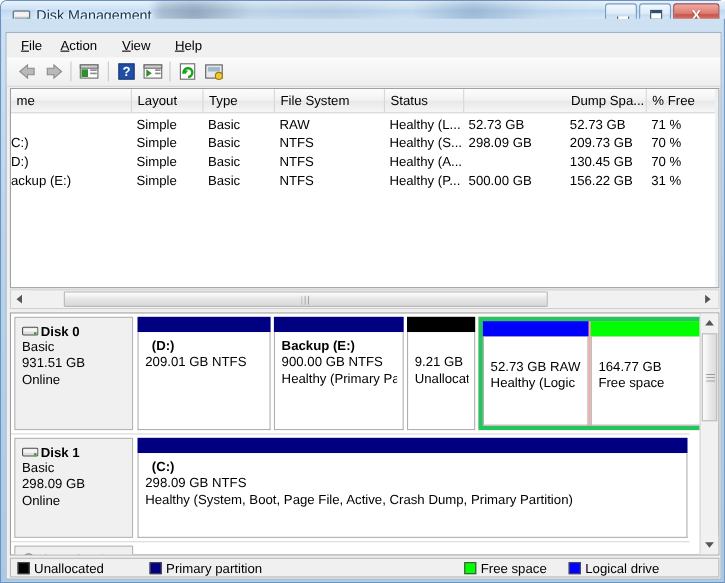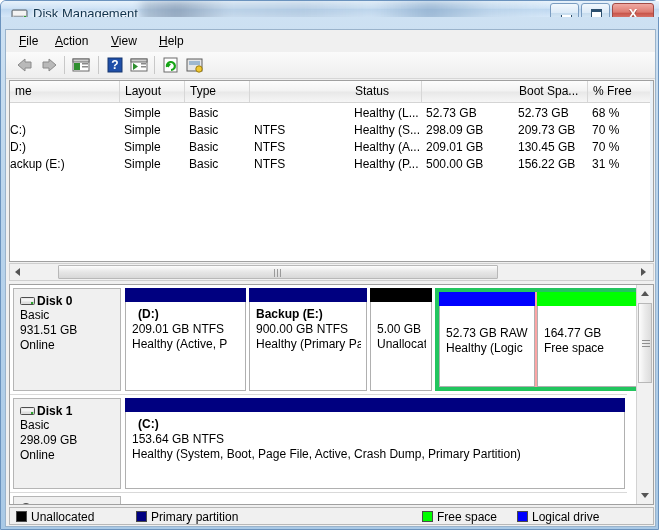--- a/index.html
+++ b/index.html
@@ -322,51 +322,52 @@
           <circle cx="15" cy="14" r="3.2" fill="#f2c832" stroke="#9a7d12"></circle>
         </svg>
       </div>
     </div>
 
     <div id="listview">
       <div id="list-header">
         <div class="hdr-cell" style="left:0px;width:110px;">me</div>
         <div class="hdr-cell" style="left:110px;width:65px;">Layout</div>
         <div class="hdr-cell" style="left:175px;width:65px;">Type</div>
+        <div class="hdr-cell" style="left:240px;width:100px;">File System</div>
         <div class="hdr-cell" style="left:340px;width:72px;">Status</div>
-        <div class="hdr-cell" style="left:504px;width:74px;">Boot Spa...</div>
+        <div class="hdr-cell" style="left:504px;width:74px;">Dump Spa...</div>
         <div class="hdr-cell" style="left:578px;width:67px;border-right:none;">% Free</div>
       </div>
 
       <div class="lv-row" style="top:23px">
         <div class="lv-cell" style="left:0px;width:108px"></div>
         <div class="lv-cell" style="left:114px;width:62px">Simple</div>
         <div class="lv-cell" style="left:179px;width:62px">Basic</div>
+        <div class="lv-cell" style="left:244px;width:96px">RAW</div>
         <div class="lv-cell" style="left:344px;width:70px">Healthy (L...</div>
         <div class="lv-cell" style="left:416px;width:90px">52.73 GB</div>
         <div class="lv-cell" style="left:508px;width:72px">52.73 GB</div>
-        <div class="lv-cell" style="left:582px;width:62px">68 %</div>
+        <div class="lv-cell" style="left:582px;width:62px">71 %</div>
       </div>
       <div class="lv-row" style="top:40px">
         <div class="lv-cell" style="left:0px;width:108px">C:)</div>
         <div class="lv-cell" style="left:114px;width:62px">Simple</div>
         <div class="lv-cell" style="left:179px;width:62px">Basic</div>
         <div class="lv-cell" style="left:244px;width:96px">NTFS</div>
         <div class="lv-cell" style="left:344px;width:70px">Healthy (S...</div>
         <div class="lv-cell" style="left:416px;width:90px">298.09 GB</div>
         <div class="lv-cell" style="left:508px;width:72px">209.73 GB</div>
         <div class="lv-cell" style="left:582px;width:62px">70 %</div>
       </div>
       <div class="lv-row" style="top:57px">
         <div class="lv-cell" style="left:0px;width:108px">D:)</div>
         <div class="lv-cell" style="left:114px;width:62px">Simple</div>
         <div class="lv-cell" style="left:179px;width:62px">Basic</div>
         <div class="lv-cell" style="left:244px;width:96px">NTFS</div>
         <div class="lv-cell" style="left:344px;width:70px">Healthy (A...</div>
-        <div class="lv-cell" style="left:416px;width:90px">209.01 GB</div>
         <div class="lv-cell" style="left:508px;width:72px">130.45 GB</div>
         <div class="lv-cell" style="left:582px;width:62px">70 %</div>
       </div>
       <div class="lv-row" style="top:74px">
         <div class="lv-cell" style="left:0px;width:108px">ackup (E:)</div>
         <div class="lv-cell" style="left:114px;width:62px">Simple</div>
         <div class="lv-cell" style="left:179px;width:62px">Basic</div>
         <div class="lv-cell" style="left:244px;width:96px">NTFS</div>
         <div class="lv-cell" style="left:344px;width:70px">Healthy (P...</div>
         <div class="lv-cell" style="left:416px;width:90px">500.00 GB</div>
@@ -406,38 +407,37 @@
           <div class="disk-line">931.51 GB</div>
           <div class="disk-line">Online</div>
         </div>
         <div class="disk-bars">
 
           <div class="part" style="left:0px;width:121px">
             <div class="part-cap" style="background:#000080"></div>
             <div class="part-body">
               <div class="part-vol">(D:)</div>
               <div>209.01 GB NTFS</div>
-              <div>Healthy (Active, P</div>
             </div>
           </div>
 
           <div class="part" style="left:124px;width:118px">
             <div class="part-cap" style="background:#000080"></div>
             <div class="part-body">
               <div class="part-vol" style="padding-left:0">Backup  (E:)</div>
               <div>900.00 GB NTFS</div>
               <div>Healthy (Primary Pa</div>
             </div>
           </div>
 
           <div class="part" style="left:245px;width:62px">
             <div class="part-cap" style="background:#000000"></div>
             <div class="part-body">
               <div style="height:15px"></div>
-              <div>5.00 GB</div>
+              <div>9.21 GB</div>
               <div>Unallocated</div>
             </div>
           </div>
 
           <div class="extended" style="left:310px;width:208px">
             <div class="part" style="left:0px;width:96px">
               <div class="part-cap" style="background:#0000FF"></div>
               <div class="part-body">
                 <div style="height:15px"></div>
                 <div>52.73 GB RAW</div>
@@ -470,21 +470,21 @@
           </div>
           <div class="disk-line">Basic</div>
           <div class="disk-line">298.09 GB</div>
           <div class="disk-line">Online</div>
         </div>
         <div class="disk-bars">
           <div class="part" style="left:0px;width:500px">
             <div class="part-cap" style="background:#000080"></div>
             <div class="part-body">
               <div class="part-vol">(C:)</div>
-              <div>153.64 GB NTFS</div>
+              <div>298.09 GB NTFS</div>
               <div>Healthy (System, Boot, Page File, Active, Crash Dump, Primary Partition)</div>
             </div>
           </div>
         </div>
       </div>
 
       <div class="disk-row" style="top:208px;height:30px">
         <div class="disk-info" style="bottom:auto;height:40px">
           <div class="disk-title">
             <span class="disk-icon">

